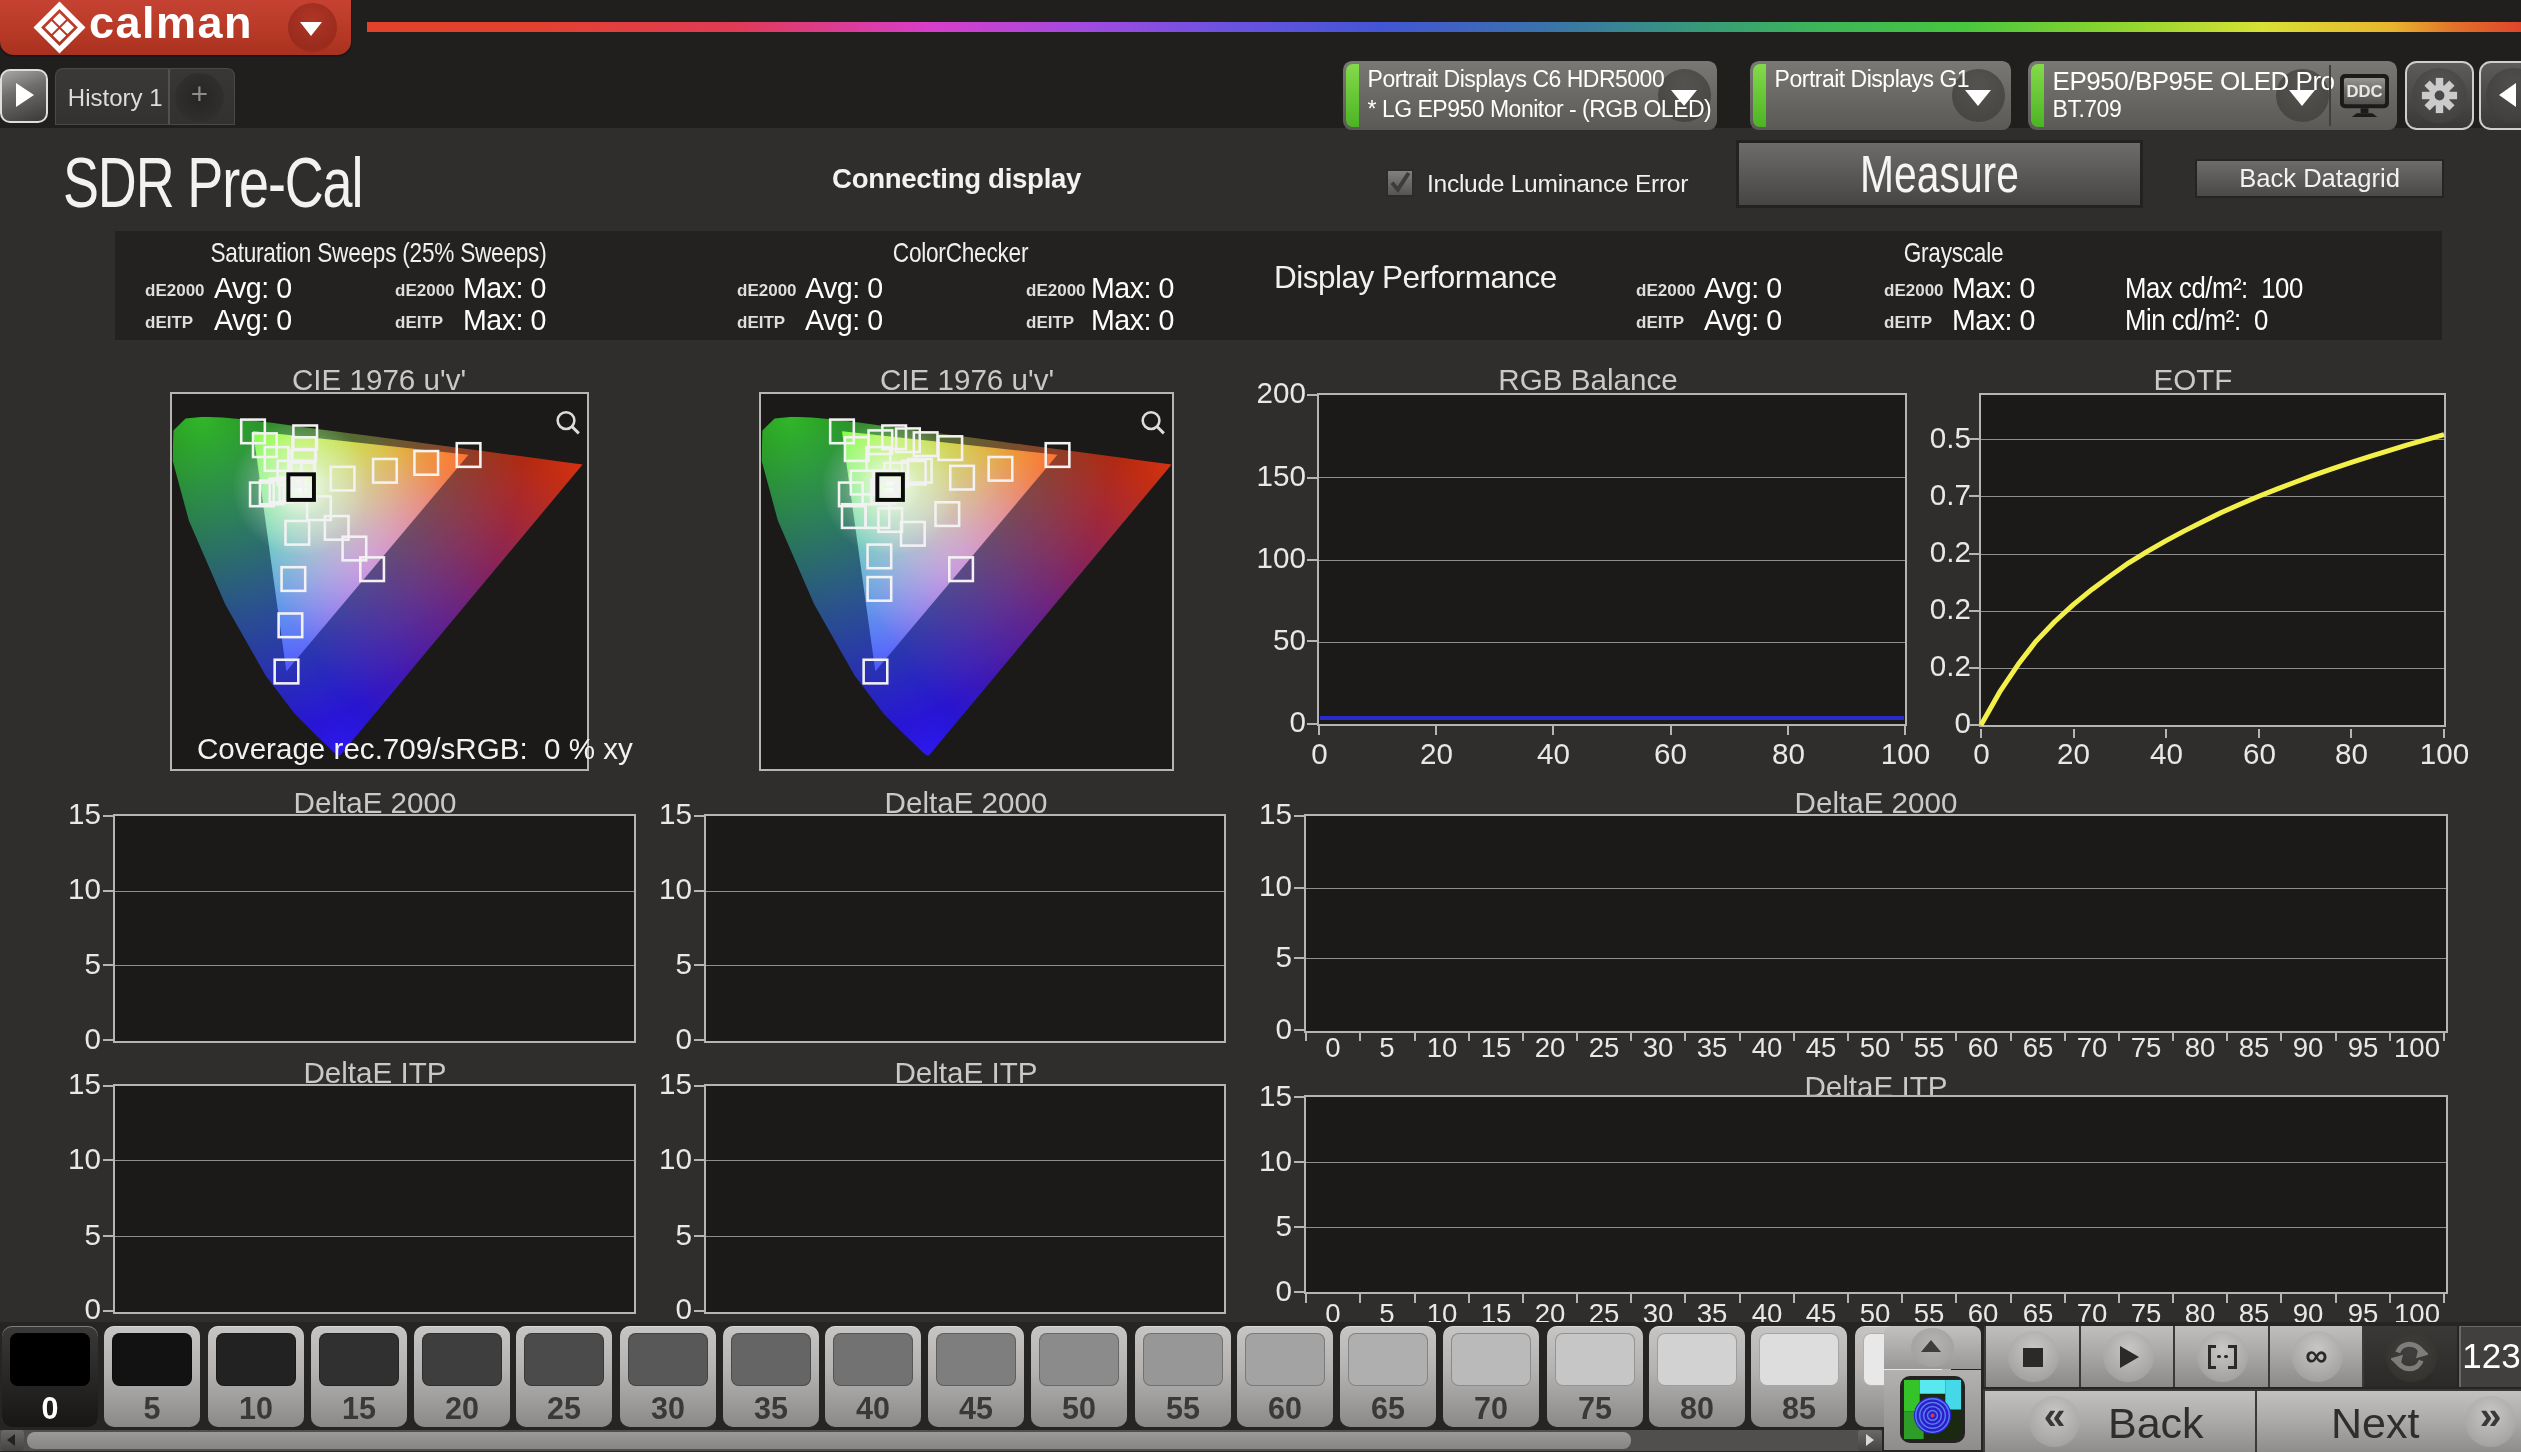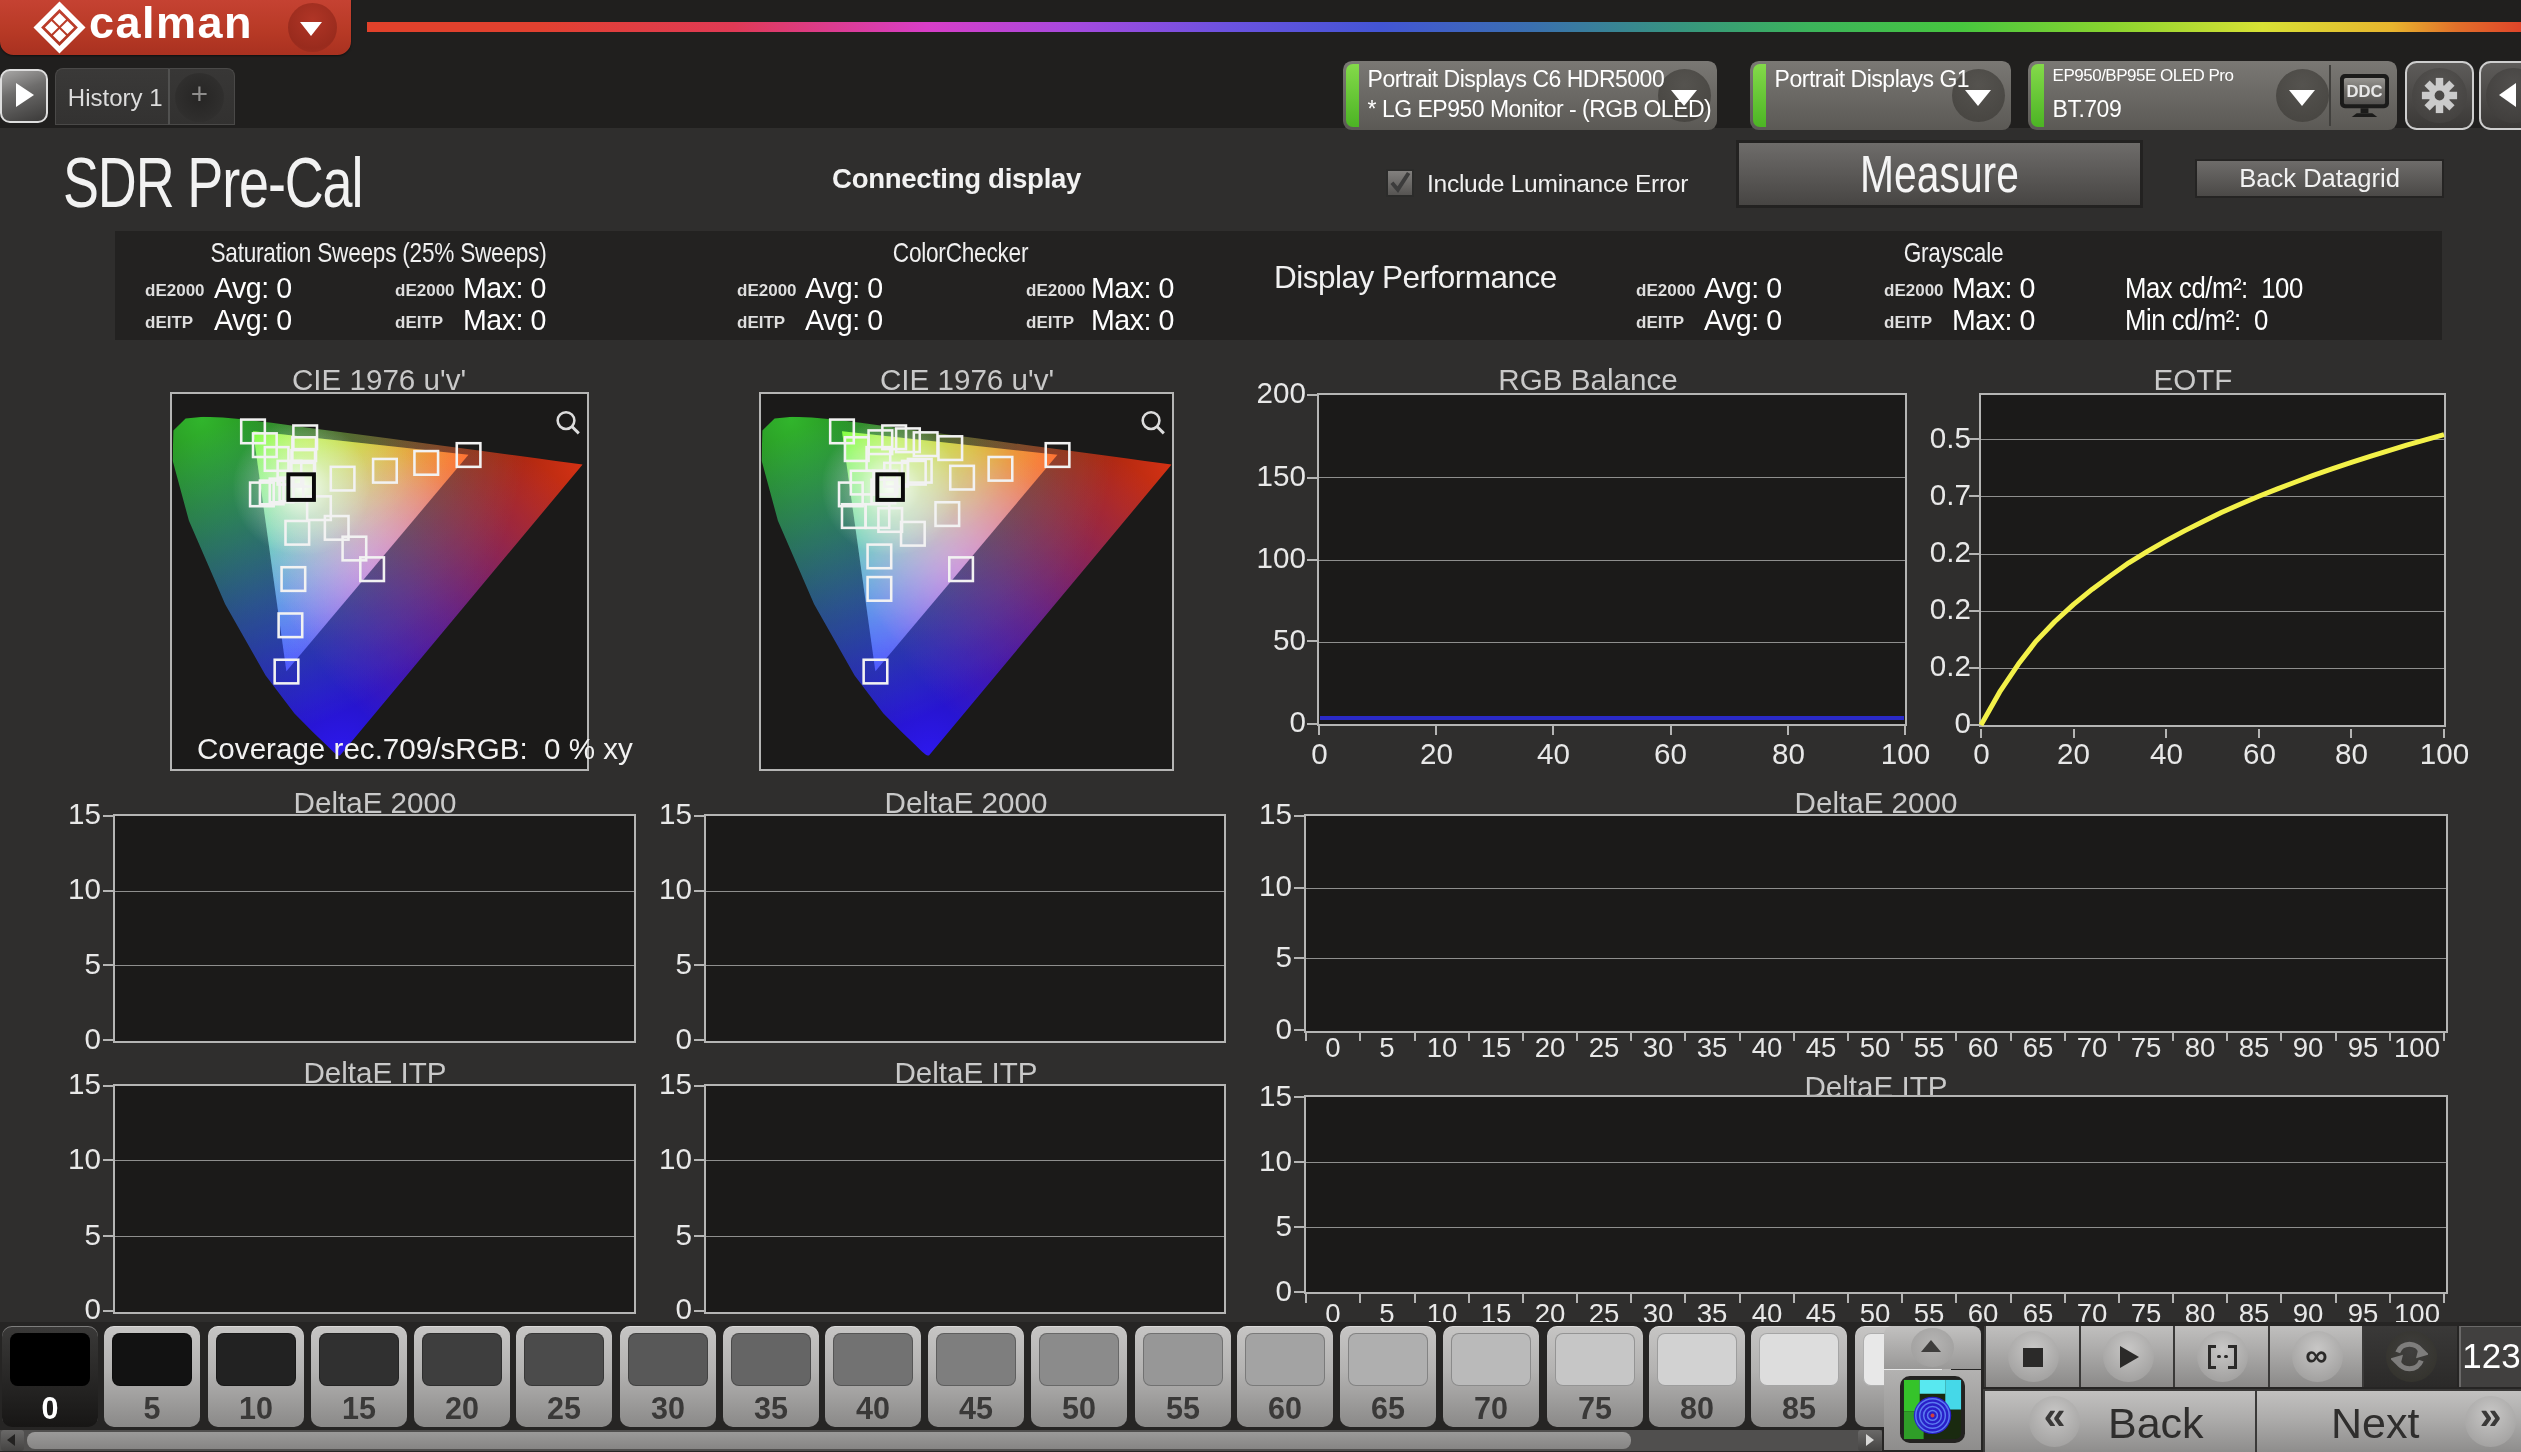--- a/index.html
+++ b/index.html
@@ -52,21 +52,21 @@
 <div class="abs" style="left:1750px;top:61px;width:261px;height:69px;background:linear-gradient(180deg,#7a7874 0%,#5b5955 100%);border-radius:8.9px">
 <div class="abs" style="left:3px;top:3px;width:12.8px;height:63px;background:linear-gradient(180deg,#84da4a,#4cb424);border-radius:6.9px 0 0 6.9px"></div>
 <div class="abs" style="left:202px;top:7.9px;width:53px;height:53px;border-radius:50%;background:radial-gradient(circle at 50% 30%,#55534f,#45433f)"></div>
 <div class="abs" style="left:215px;top:28.6px;width:0;height:0;border-left:13.8px solid transparent;border-right:13.8px solid transparent;border-top:16.7px solid #fff"></div>
 <div class="abs" style="left:24.6px;top:4.9px;font-size:23px;color:#fff;white-space:nowrap;letter-spacing:-0.5px">Portrait Displays G1</div>
 </div>
 <div class="abs" style="left:2028px;top:61px;width:369px;height:69px;background:linear-gradient(180deg,#7a7874 0%,#5b5955 100%);border-radius:8.9px">
 <div class="abs" style="left:3px;top:3px;width:12.8px;height:63px;background:linear-gradient(180deg,#84da4a,#4cb424);border-radius:6.9px 0 0 6.9px"></div>
 <div class="abs" style="left:248px;top:7.9px;width:53px;height:53px;border-radius:50%;background:radial-gradient(circle at 50% 30%,#55534f,#45433f)"></div>
 <div class="abs" style="left:261px;top:28.6px;width:0;height:0;border-left:13.8px solid transparent;border-right:13.8px solid transparent;border-top:16.7px solid #fff"></div>
-<div class="abs" style="left:24.6px;top:4.9px;font-size:17px;color:#fff;white-space:nowrap;letter-spacing:-0.5px">EP950/BP95E OLED Pro</div>
+<div class="abs" style="left:24.6px;top:4.9px;font-size:26px;color:#fff;white-space:nowrap;letter-spacing:-0.5px">EP950/BP95E OLED Pro</div>
 <div class="abs" style="left:24.6px;top:35px;font-size:23px;color:#fff;white-space:nowrap;letter-spacing:-0.5px">BT.709</div>
 <div class="abs" style="left:301px;top:3.9px;width:2px;height:61px;background:#41403d"></div>
 <svg class="abs" style="left:309px;top:10.8px" width="55" height="49" viewBox="0 0 56 50">
 <defs>
         <linearGradient id="ddcg" x1="0" y1="0" x2="0" y2="1">
           <stop offset="0" stop-color="#989692"></stop>
           <stop offset="0.5" stop-color="#6e6c68"></stop>
           <stop offset="1" stop-color="#545250"></stop>
         </linearGradient>
       </defs>

